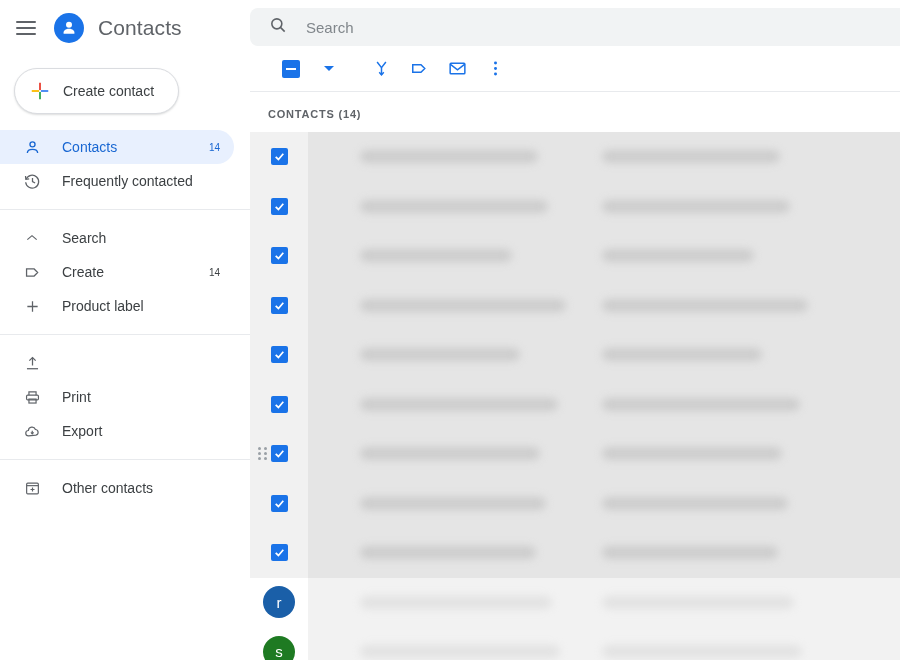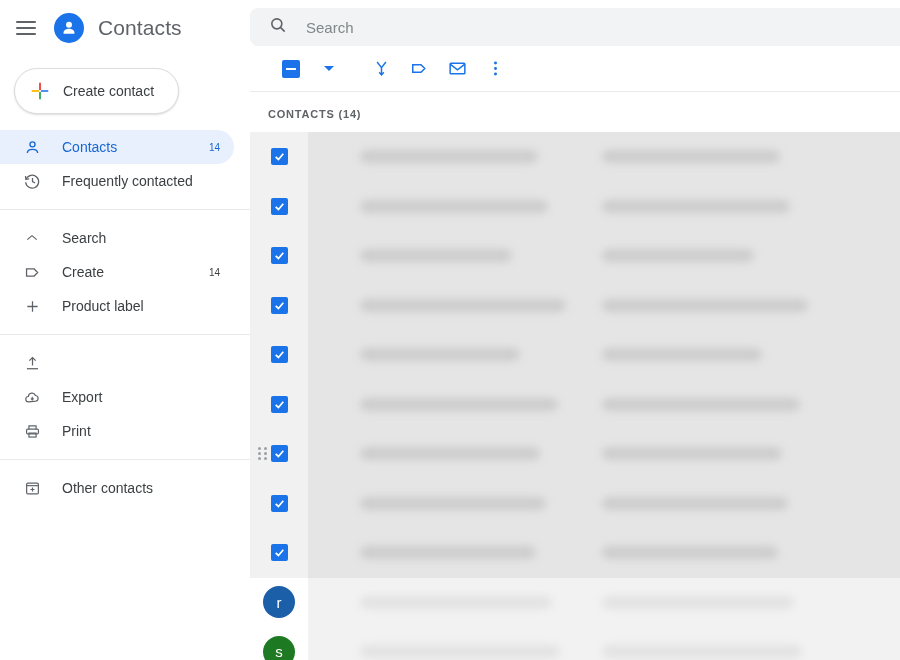--- a/index.html
+++ b/index.html
@@ -245,37 +245,37 @@
             <path d="M12 4.5v10"></path>
               <polyline points="8,8.4 12,4.5 16,8.4"></polyline>
               <path d="M5 18.6h14"></path>
           </svg>
         </span>
       </div>
 
       <div class="nav-item">
         <span class="nav-icon">
           <svg width="19" height="19" viewBox="0 0 24 24" fill="none" stroke="#5f6368" stroke-width="1.5">
+            <path d="M7.5 9V5h9v4"></path>
+              <rect x="4.5" y="9" width="15" height="6" rx="1.4"></rect>
+            <rect x="7.5" y="14" width="9" height="5"></rect>
+          </svg>
+        </span>
+        <span class="nav-label">Print</span>
+      </div>
+
+      <div class="nav-item">
+        <span class="nav-icon">
+          <svg width="19" height="19" viewBox="0 0 24 24" fill="none" stroke="#5f6368" stroke-width="1.5">
             <path d="M7 17.5a3.4 3.4 0 0 1-.2-6.8 4.6 4.6 0 0 1 8.9-1.2 3.6 3.6 0 0 1 .6 7.1z"></path>
             <path d="M11.7 11.2v3.4"></path>
               <polyline points="10,13.2 11.7,14.9 13.4,13.2"></polyline>
           </svg>
         </span>
         <span class="nav-label">Export</span>
-      </div>
-
-      <div class="nav-item">
-        <span class="nav-icon">
-          <svg width="19" height="19" viewBox="0 0 24 24" fill="none" stroke="#5f6368" stroke-width="1.5">
-            <path d="M7.5 9V5h9v4"></path>
-              <rect x="4.5" y="9" width="15" height="6" rx="1.4"></rect>
-            <rect x="7.5" y="14" width="9" height="5"></rect>
-          </svg>
-        </span>
-        <span class="nav-label">Print</span>
       </div>
 
       <div class="nav-sep"></div>
 
       <div class="nav-item">
         <span class="nav-icon">
           <svg width="19" height="19" viewBox="0 0 24 24" fill="none" stroke="#5f6368" stroke-width="1.5">
             <rect x="4.6" y="5.2" width="14.8" height="13.6" rx="1.4"></rect>
               <path d="M4.6 8.4h14.8"></path>
             <path d="M12 10.8v5M9.5 13.3h5"></path>

